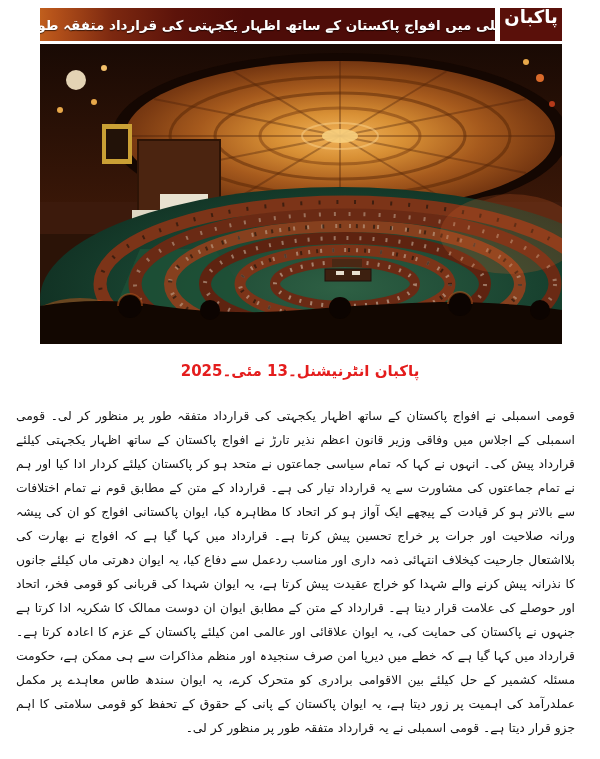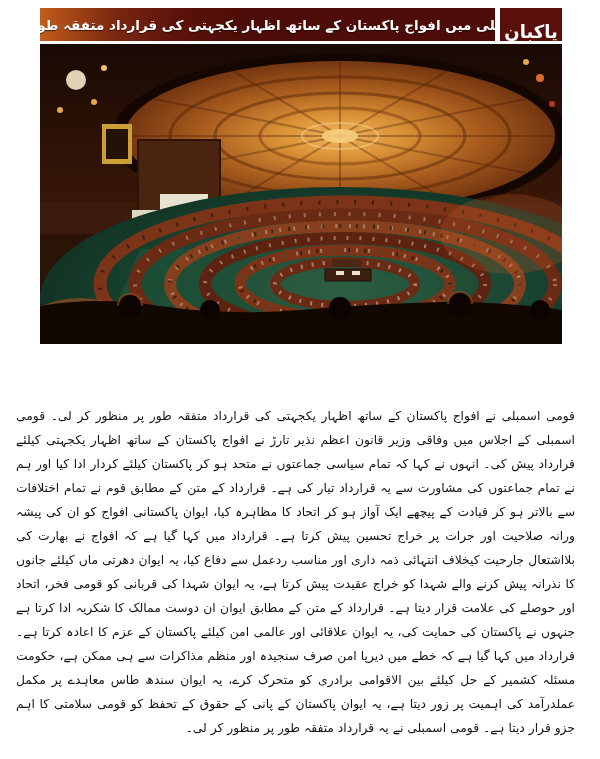--- a/index.html
+++ b/index.html
@@ -9,21 +9,21 @@
   }
   .page{position:relative;width:600px;height:759px;background:#fff;}
 
   
   .header{
     position:absolute;top:8px;right:38px;left:40px;height:33px;
     display:flex;flex-direction:row;direction:rtl;
   }
   .logo-block{
     flex:0 0 62px;height:33px;background:#5a100a;
-    display:flex;align-items:flex-end;justify-content:center;
+    display:flex;align-items:flex-start;justify-content:center;
     cursor:pointer;
   }
   .logo-block span{
     color:#ffffff;font-weight:bold;font-size:18px;line-height:1;
     white-space:nowrap;
   }
   .header-gap{flex:0 0 5px;background:#ffffff;}
   .headline-band{
     flex:1 1 auto;height:33px;
     background:linear-gradient(to left,#4d0c08 0%,#4d0c08 55%,#5c130a 70%,#7c2810 84%,#b5521a 97%,#c05f1d 100%);
@@ -176,16 +176,17 @@
       <circle cx="90" cy="262" r="12" fill="#0c0401"></circle>
       <circle cx="170" cy="266" r="10" fill="#0c0401"></circle>
       <circle cx="300" cy="264" r="11" fill="#0c0401"></circle>
       <circle cx="420" cy="260" r="12" fill="#0c0401"></circle>
       <circle cx="500" cy="266" r="10" fill="#0c0401"></circle>
       <path d="M78,262 a12,12 0 0 1 24,0" fill="none" stroke="#c05a1e" stroke-width="2" opacity="0.5"></path>
       <path d="M408,260 a12,12 0 0 1 24,0" fill="none" stroke="#c05a1e" stroke-width="2" opacity="0.5"></path>
     </svg>
   </div>
 
+  <div class="dateline">پاکبان انٹرنیشنل۔13 مئی۔2025</div>
 
   <div class="article-body">قومی اسمبلی نے افواج پاکستان کے ساتھ اظہار یکجہتی کی قرارداد متفقہ طور پر منظور کر لی۔ قومی اسمبلی کے اجلاس میں وفاقی وزیر قانون اعظم نذیر تارڑ نے افواج پاکستان کے ساتھ اظہار یکجہتی کیلئے قرارداد پیش کی۔ انہوں نے کہا کہ تمام سیاسی جماعتوں نے متحد ہو کر پاکستان کیلئے کردار ادا کیا اور ہم نے تمام جماعتوں کی مشاورت سے یہ قرارداد تیار کی ہے۔ قرارداد کے متن کے مطابق قوم نے تمام اختلافات سے بالاتر ہو کر قیادت کے پیچھے ایک آواز ہو کر اتحاد کا مظاہرہ کیا، ایوان پاکستانی افواج کو ان کی پیشہ ورانہ صلاحیت اور جرات پر خراج تحسین پیش کرتا ہے۔ قرارداد میں کہا گیا ہے کہ افواج نے بھارت کی بلااشتعال جارحیت کیخلاف انتہائی ذمہ داری اور مناسب ردعمل سے دفاع کیا، یہ ایوان دھرتی ماں کیلئے جانوں کا نذرانہ پیش کرنے والے شہدا کو خراج عقیدت پیش کرتا ہے، یہ ایوان شہدا کی قربانی کو قومی فخر، اتحاد اور حوصلے کی علامت قرار دیتا ہے۔ قرارداد کے متن کے مطابق ایوان ان دوست ممالک کا شکریہ ادا کرتا ہے جنہوں نے پاکستان کی حمایت کی، یہ ایوان علاقائی اور عالمی امن کیلئے پاکستان کے عزم کا اعادہ کرتا ہے۔ قرارداد میں کہا گیا ہے کہ خطے میں دیرپا امن صرف سنجیدہ اور منظم مذاکرات سے ہی ممکن ہے، حکومت مسئلہ کشمیر کے حل کیلئے بین الاقوامی برادری کو متحرک کرے، یہ ایوان سندھ طاس معاہدے پر مکمل عملدرآمد کی اہمیت پر زور دیتا ہے، یہ ایوان پاکستان کے پانی کے حقوق کے تحفظ کو قومی سلامتی کا اہم جزو قرار دیتا ہے۔ قومی اسمبلی نے یہ قرارداد متفقہ طور پر منظور کر لی۔</div>
 
 </div>
 
 </body></html>

